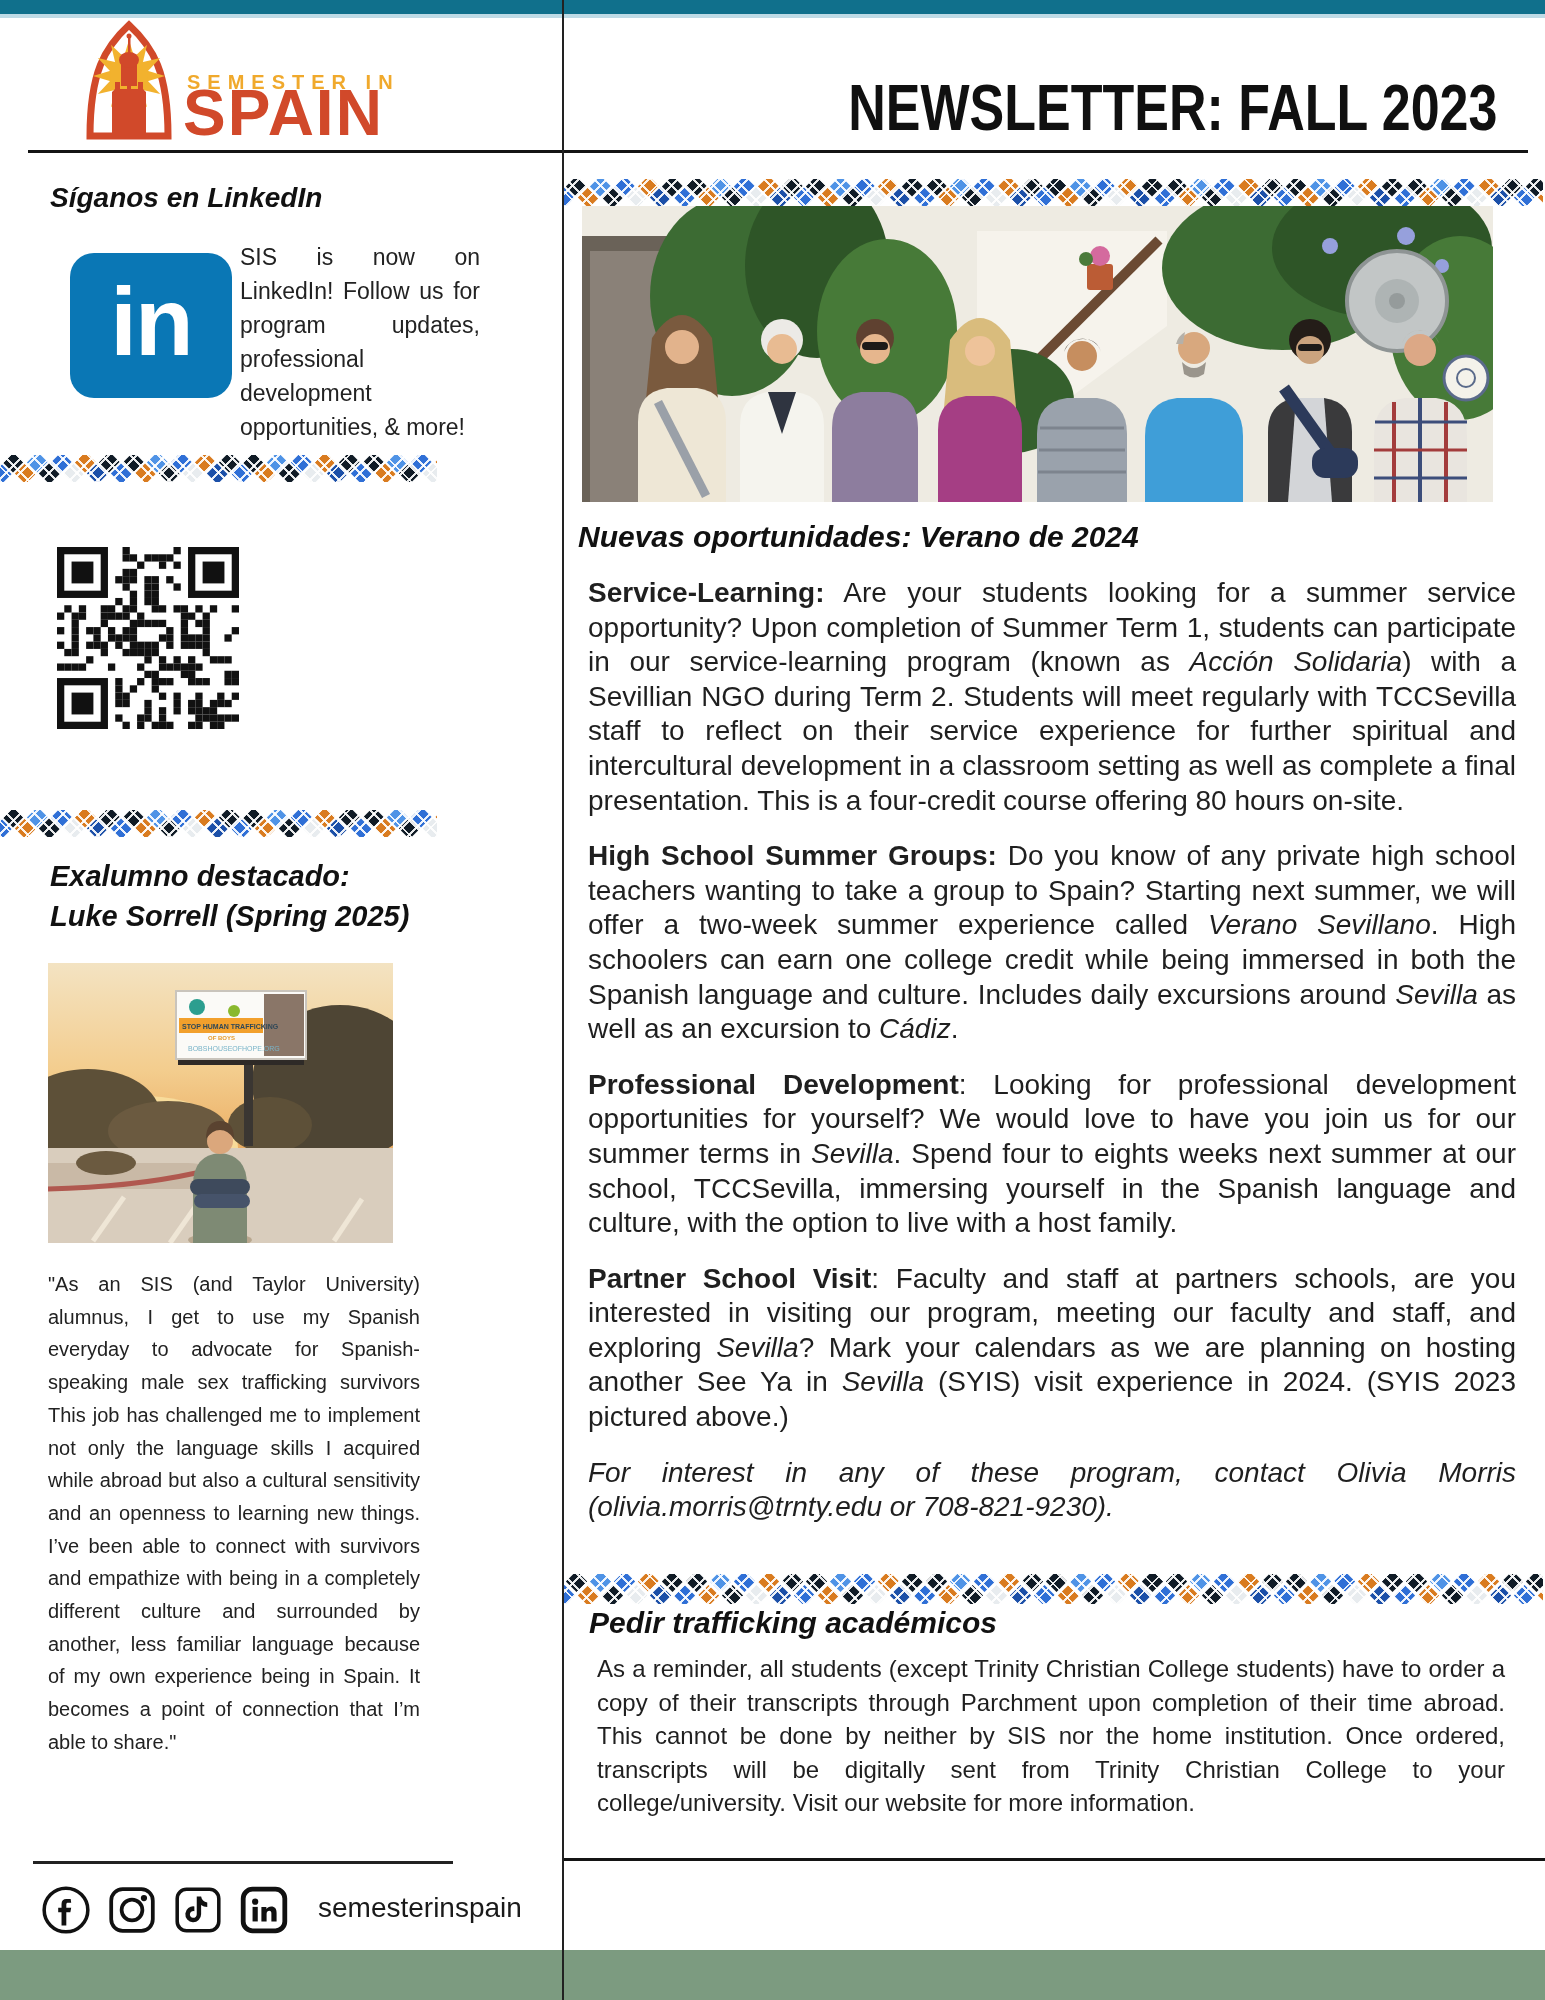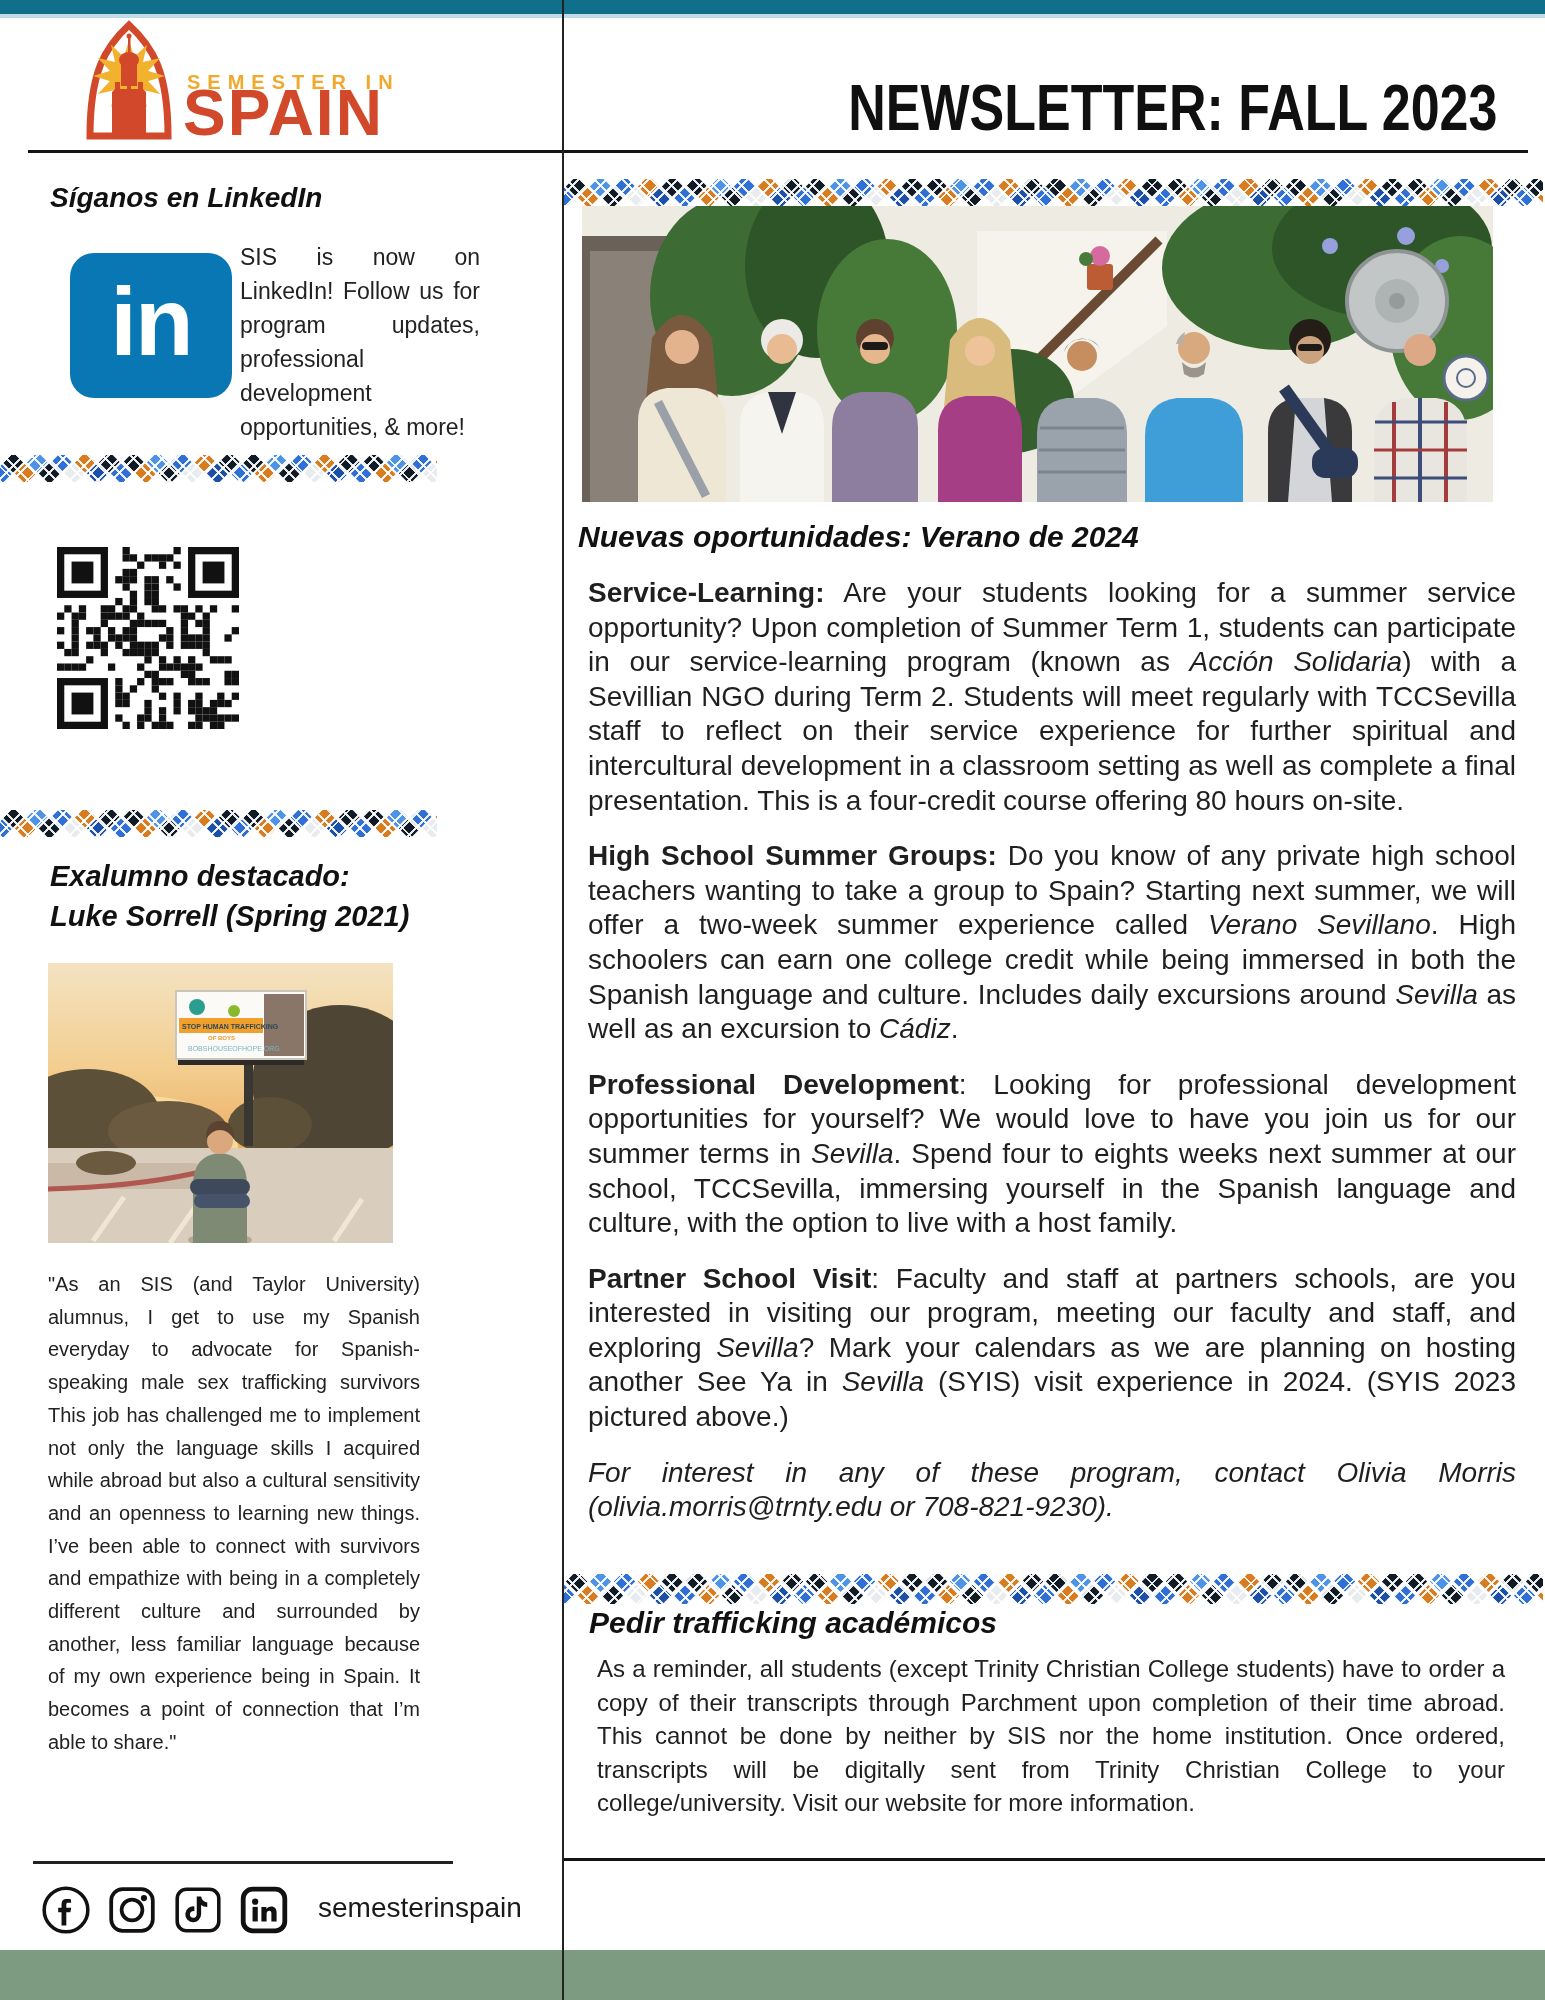--- a/index.html
+++ b/index.html
@@ -562,21 +562,21 @@
       <rect x="14.56" y="14.56" width="21.84" height="21.84" fill="#111111"></rect>
       <rect x="131.04" y="0" width="50.96" height="50.96" fill="#111111"></rect>
       <rect x="138.32" y="7.28" width="36.4" height="36.4" fill="#ffffff"></rect>
       <rect x="145.6" y="14.56" width="21.84" height="21.84" fill="#111111"></rect>
       <rect x="0" y="131.04" width="50.96" height="50.96" fill="#111111"></rect>
       <rect x="7.28" y="138.32" width="36.4" height="36.4" fill="#ffffff"></rect>
       <rect x="14.56" y="145.6" width="21.84" height="21.84" fill="#111111"></rect>
     </svg>
 
   <div class="h-italic h-left2">Exalumno destacado:
-Luke Sorrell (Spring 2021)</div>
+Luke Sorrell (Spring 2025)</div>
 
   <svg class="alumni-photo" viewBox="0 0 345 280" preserveAspectRatio="none">
     <defs>
       <linearGradient id="sky" x1="0" y1="0" x2="0" y2="1">
         <stop offset="0" stop-color="#f3e3c2"></stop>
           <stop offset="0.55" stop-color="#f3cd8e"></stop>
           <stop offset="1" stop-color="#eaaa5e"></stop>
       </linearGradient>
     </defs>
     <rect width="345" height="195" fill="url(#sky)"></rect>

